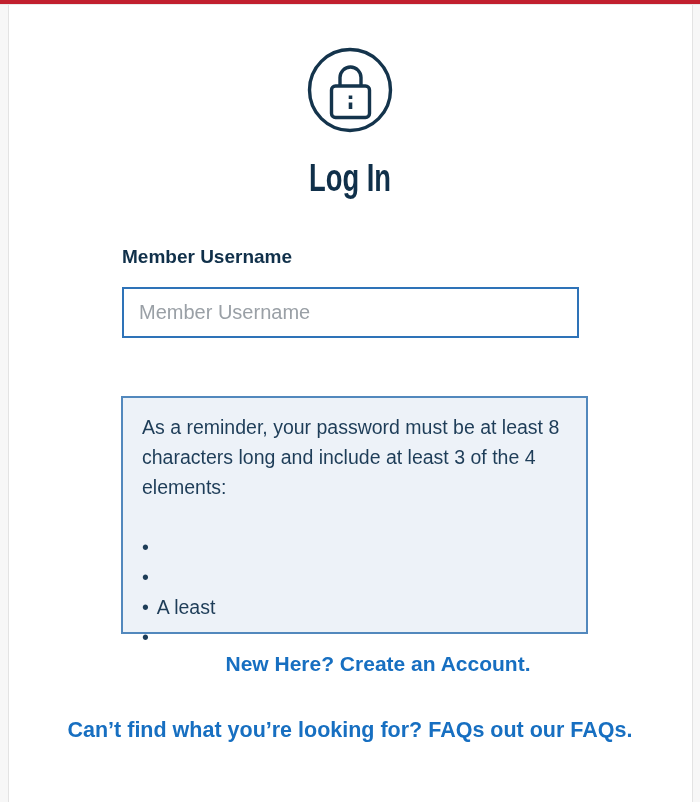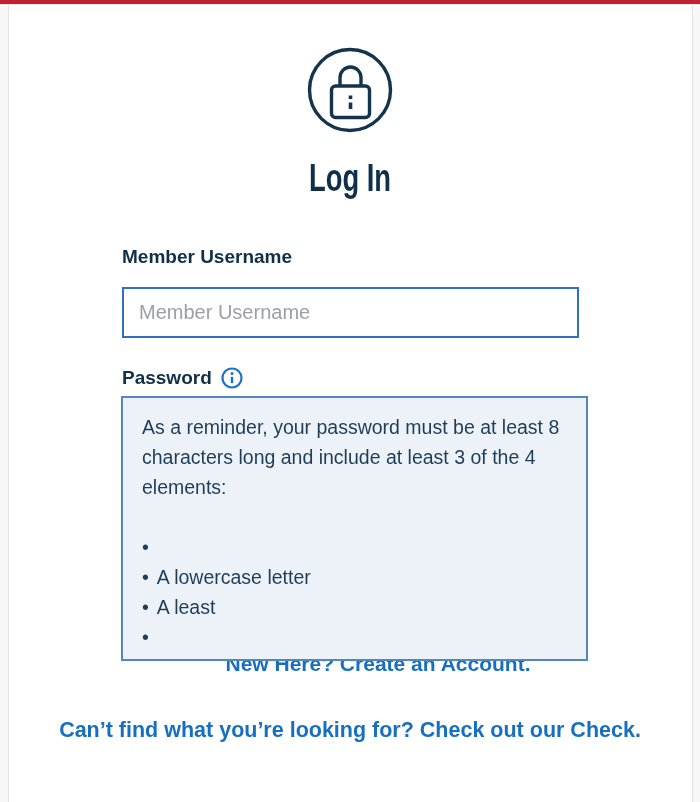--- a/index.html
+++ b/index.html
@@ -64,21 +64,21 @@
   .text-input::placeholder{color:var(--placeholder);opacity:1;}
   .password-row{
     position:absolute;left:122px;top:367px;z-index:2;
     display:flex;align-items:center;gap:9px;
   }
   .password-row .field-label{position:static;}
   .info-btn{
     width:22px;height:22px;display:inline-block;cursor:pointer;line-height:0;
   }
   .tooltip{
-    position:absolute;left:121px;top:396px;width:467px;height:265px;z-index:10;
+    position:absolute;left:121px;top:396px;width:467px;height:238px;z-index:10;
     background:var(--tooltip-bg);
     border:2px solid var(--tooltip-border);
     color:var(--text);
     font-size:19.5px;line-height:30px;
     padding:14px 20px 10px 19px;
   }
   .tooltip ul{list-style:none;margin-top:30px;}
   .tooltip li{display:flex;}
   .tooltip li .bullet{margin-right:8px;}
   .center-link{
@@ -107,48 +107,37 @@
       <line x1="43.5" y1="55.5" x2="43.5" y2="62" stroke="#14344c" stroke-width="3.6"></line>
     </svg>
   </div>
 
   <h1 class="title"><span class="condense">Log In</span></h1>
 
   <label class="field-label username-label">Member Username</label>
 
   <input class="text-input" type="text" placeholder="Member Username" style="">
 
-  <div class="password-row">
-    <label class="field-label">Password</label>
-    <span class="info-btn">
-      <svg width="22" height="22" viewBox="0 0 22 22" xmlns="http://www.w3.org/2000/svg">
-        <circle cx="11" cy="11" r="9.5" fill="none" stroke="#1a72c8" stroke-width="2.2"></circle>
-        <circle cx="11" cy="6.6" r="1.5" fill="#1a72c8"></circle>
-        <line x1="11" y1="9.8" x2="11" y2="16.2" stroke="#1a72c8" stroke-width="2.4"></line>
-      </svg>
-    </span>
-  </div>
 
   <div class="tooltip">
     <p>As a reminder, your password must be at least 8 characters long and include at least 3 of the 4 elements:</p>
     <ul>
       <li>
         <span class="bullet">•</span>
       </li>
       <li>
         <span class="bullet">•</span>
-        <span>A lowercase letter</span>
       </li>
       <li>
         <span class="bullet">•</span>
         <span>A least</span>
       </li>
       <li>
         <span class="bullet">•</span>
       </li>
     </ul>
   </div>
 
   <a class="center-link create-link">New Here? Create an Account.</a>
 
-  <a class="center-link faq-link">Can’t find what you’re looking for? Check out our Check.</a>
+  <a class="center-link faq-link">Can’t find what you’re looking for? FAQs out our FAQs.</a>
 
 </div>
 
 </body></html>

